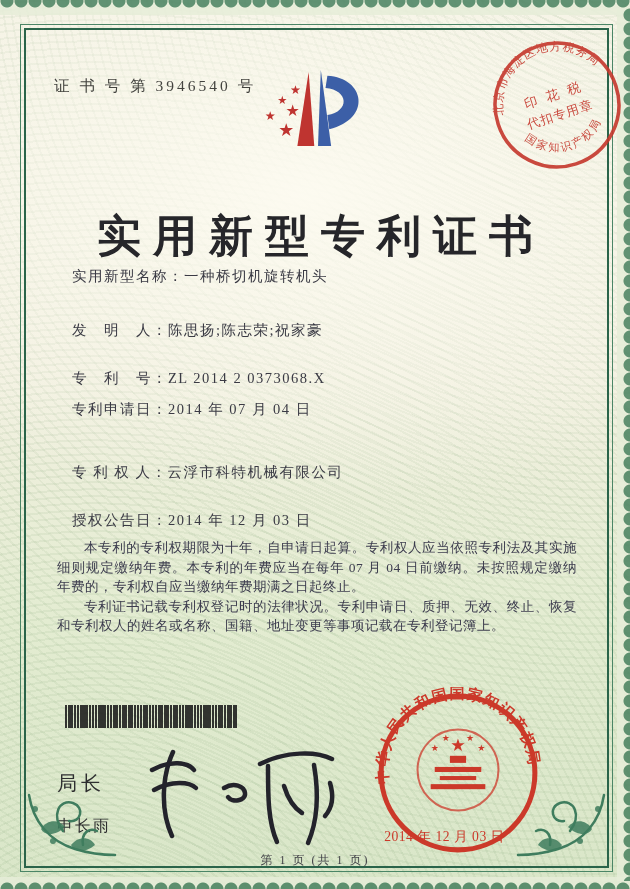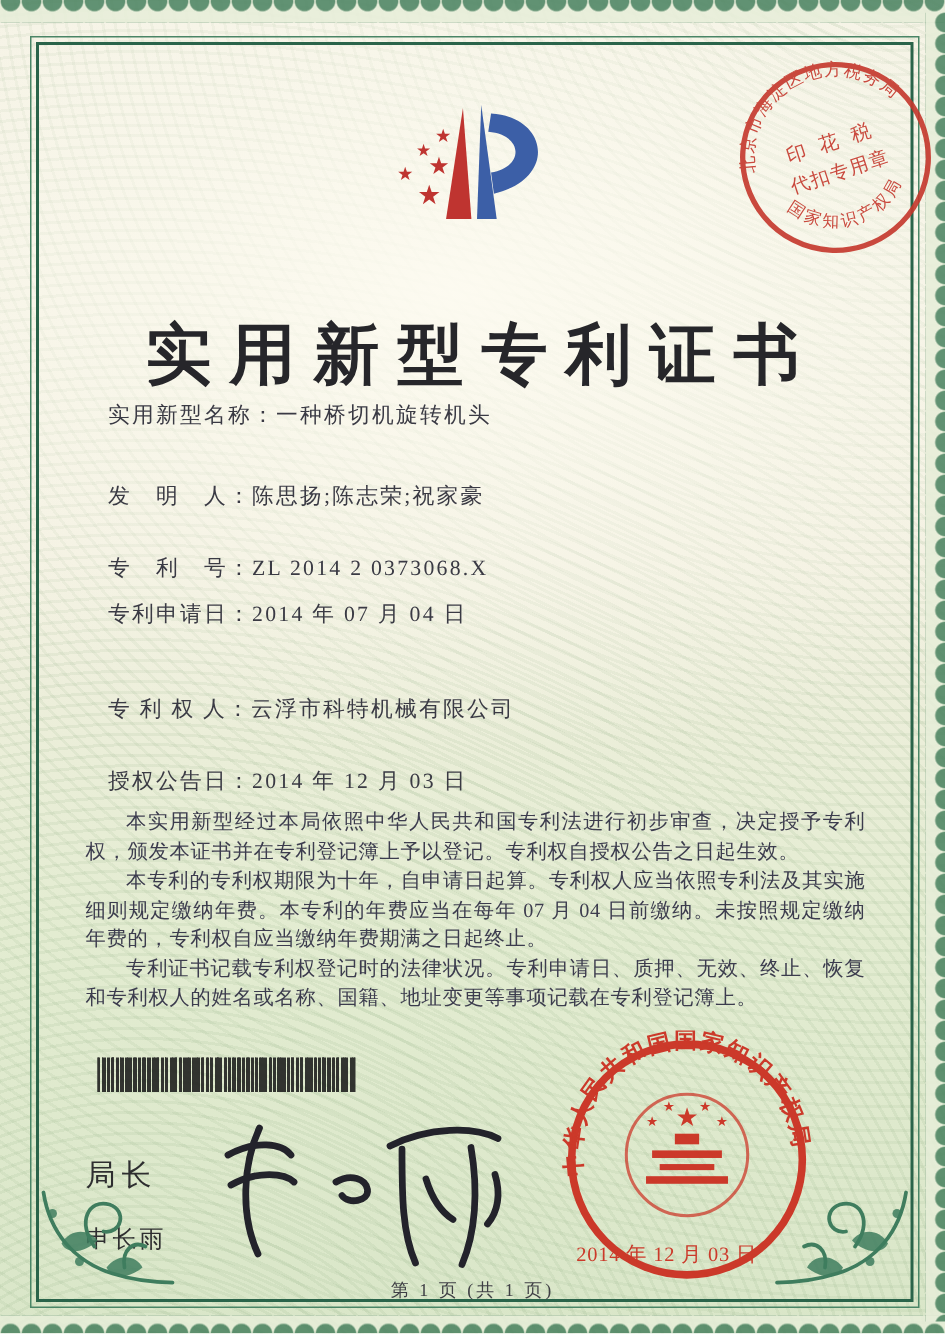--- a/index.html
+++ b/index.html
@@ -57,20 +57,21 @@
 <div class="page">
 
   <div class="edge edge-top"></div>
   <div class="edge edge-bottom"></div>
   <div class="edge edge-right"></div>
 
   <div class="frame">
     <div class="frame-inner"></div>
   </div>
 
+  <div class="cert-number">证 书 号 第 3946540 号</div>
 
   <svg class="logo" viewBox="0 0 160 110">
     <polygon points="70,16 58,95 76,95" fill="#bf3430"></polygon>
     <polygon points="83,14 80,95 94,95" fill="#3c5fa7"></polygon>
     <path d="M 90,20 C 130,22 138,66 92,77 L 90,62 C 114,58 113,35 88,33 Z" fill="#3c5fa7"></path>
     <text x="56" y="40" font-size="13" fill="#bf3430" text-anchor="middle">★</text>
     <text x="42" y="50" font-size="12" fill="#bf3430" text-anchor="middle">★</text>
     <text x="53" y="63" font-size="17" fill="#bf3430" text-anchor="middle">★</text>
     <text x="29" y="67" font-size="13" fill="#bf3430" text-anchor="middle">★</text>
     <text x="46" y="84" font-size="19" fill="#bf3430" text-anchor="middle">★</text>
@@ -107,21 +108,20 @@
     <span>专利申请日：</span><span>2014 年 07 月 04 日</span>
   </div>
   <div class="field f4">
     <span>专 利 权 人：</span><span>云浮市科特机械有限公司</span>
   </div>
   <div class="field f5">
     <span>授权公告日：</span><span>2014 年 12 月 03 日</span>
   </div>
 
   <div class="paras">
-    <p>本实用新型经过本局依照中华人民共和国专利法进行初步审查，决定授予专利权，颁发本证书并在专利登记簿上予以登记。专利权自授权公告之日起生效。</p>
     <p>本专利的专利权期限为十年，自申请日起算。专利权人应当依照专利法及其实施细则规定缴纳年费。本专利的年费应当在每年 07 月 04 日前缴纳。未按照规定缴纳年费的，专利权自应当缴纳年费期满之日起终止。</p>
     <p>专利证书记载专利权登记时的法律状况。专利申请日、质押、无效、终止、恢复和专利权人的姓名或名称、国籍、地址变更等事项记载在专利登记簿上。</p>
   </div>
 
   <div class="barcode"></div>
 
   <svg class="seal-sipo" viewBox="0 0 170 170">
     <defs>
       <path id="arcSipo" d="M 17,98 A 70,70 0 1 1 153,98"></path>
     </defs>

